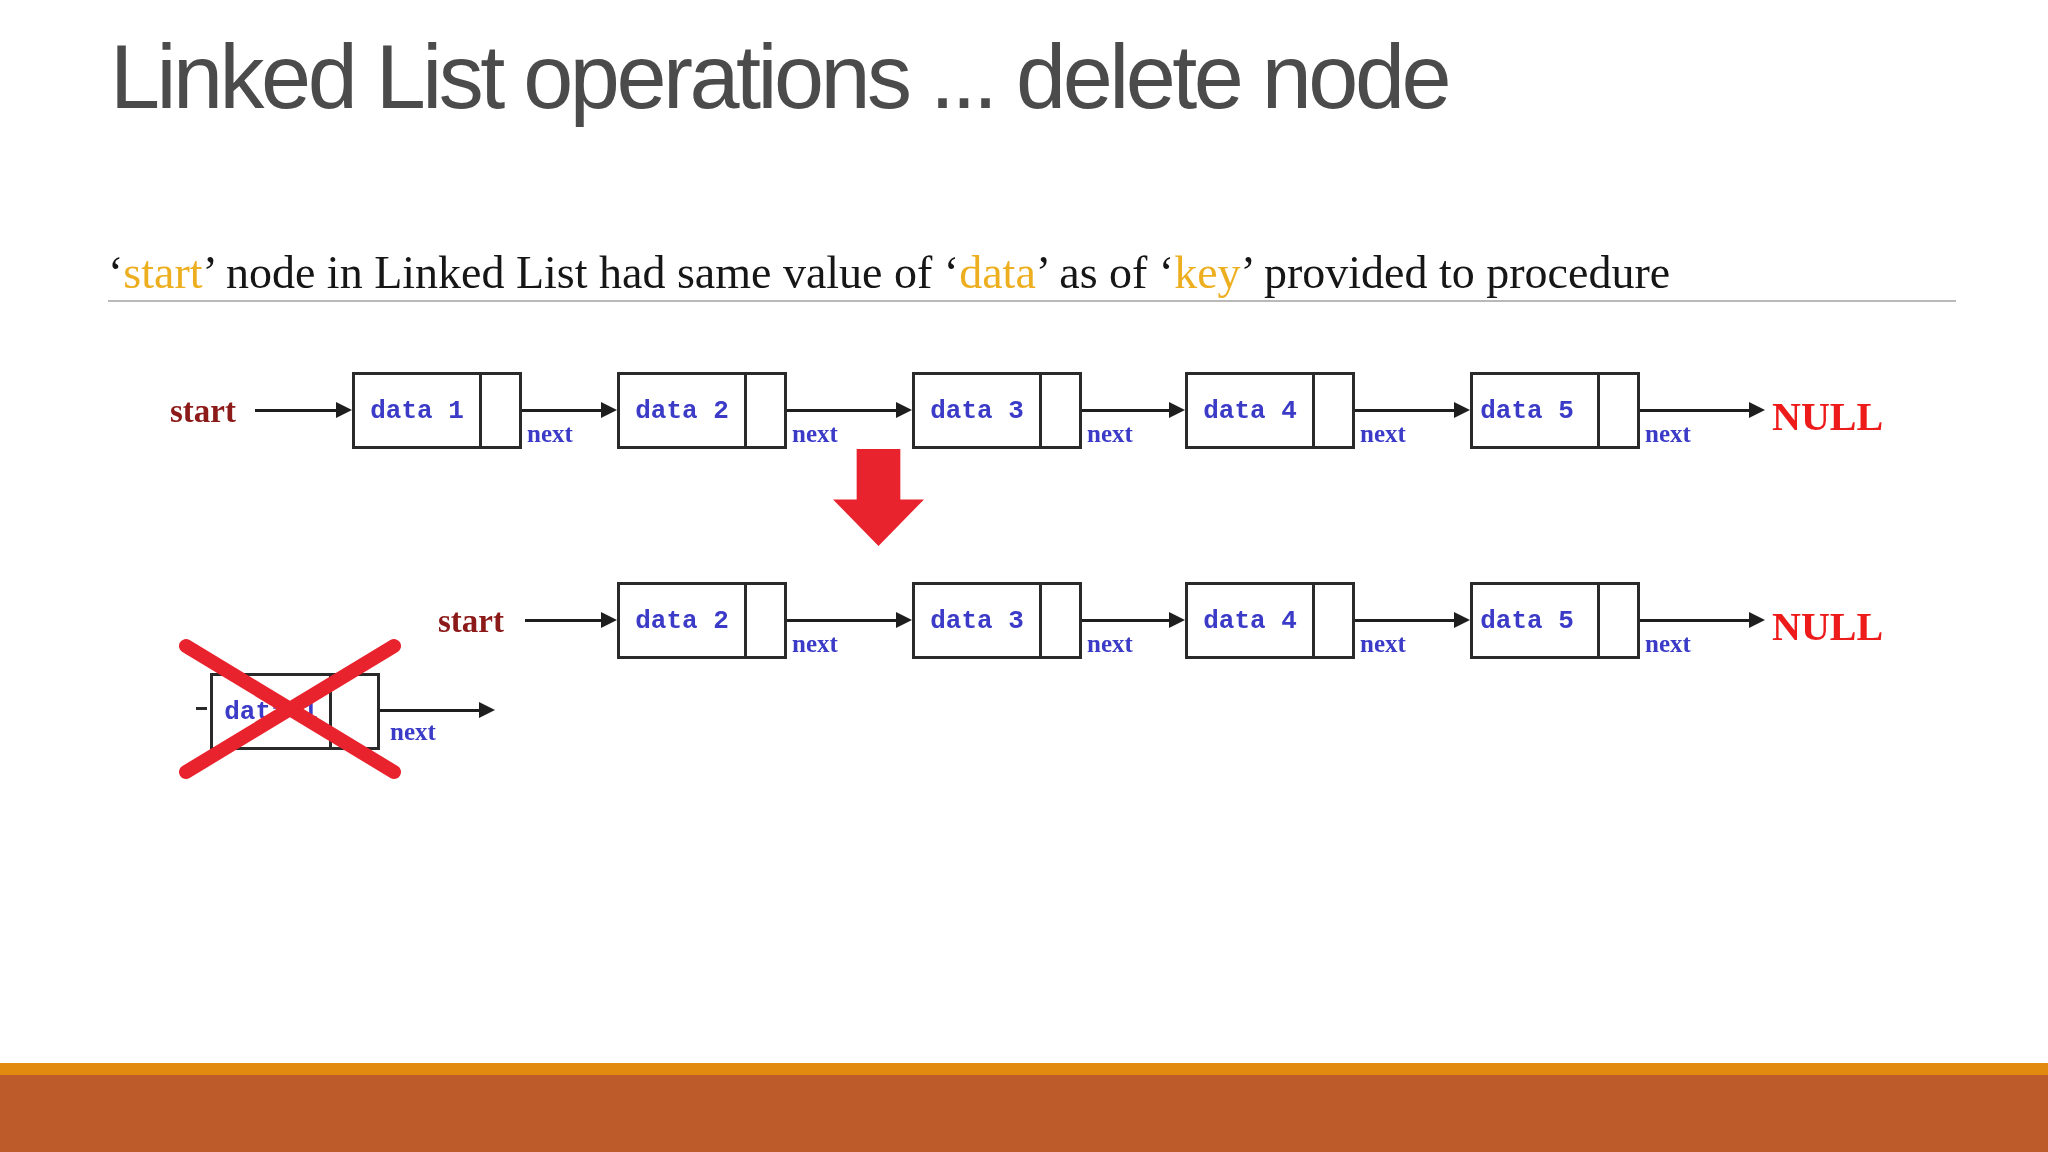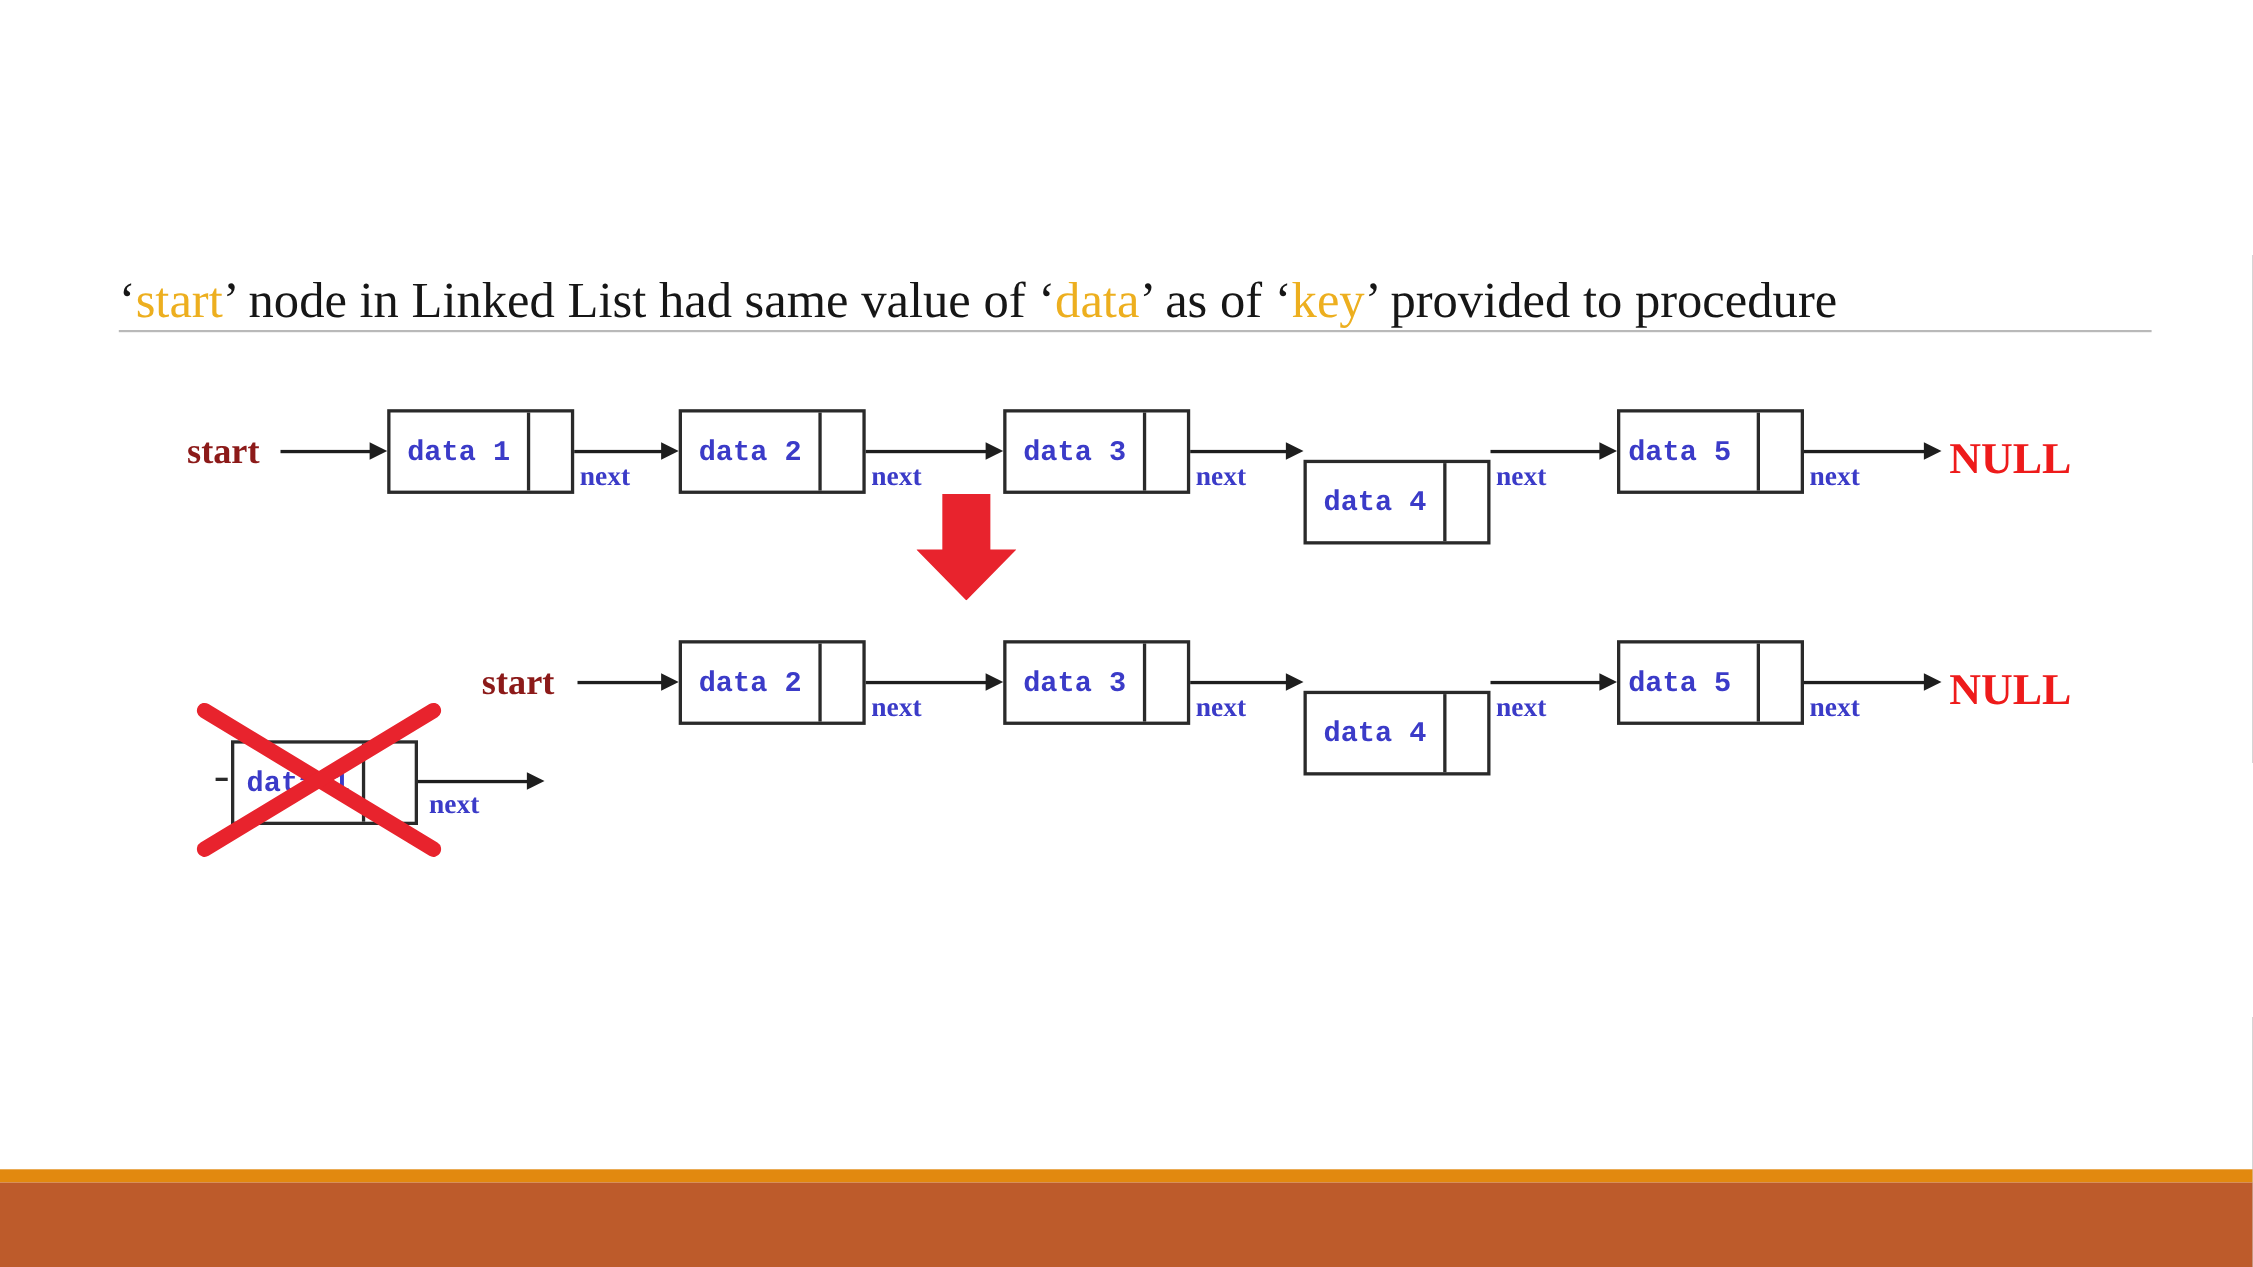--- a/index.html
+++ b/index.html
@@ -24,21 +24,21 @@
   .node{
     position:absolute;width:170px;height:77px;border:3px solid #2a2a2a;
     box-sizing:border-box;display:flex;background:#fff;
   }
   .ndata{
     flex:1;display:flex;align-items:center;justify-content:center;
     font-weight:bold;font-size:26px;color:var(--node-text,#3B3BC8);white-space:nowrap;font-family:Liberation Mono, monospace;
   }
   .nptr{width:37px;border-left:3px solid #2a2a2a;}
   .r1{top:372px;} .r2{top:582px;}
-  .c1{left:352px;} .c2{left:617px;} .c3{left:912px;} .c4{left:1185px;margin-top:46px;} .c5{left:1470px;gap:16px;}
+  .c1{left:352px;} .c2{left:617px;} .c3{left:912px;} .c4{left:1185px;} .c5{left:1470px;gap:16px;}
   .harrow{position:absolute;height:3px;background:#1e1e1e;}
   .harrow::after{
     content:'';position:absolute;right:-15px;top:-7px;width:0;height:0;
     border-left:16px solid #1e1e1e;border-top:8.5px solid transparent;border-bottom:8.5px solid transparent;
   }
   .ptrlab{
     position:absolute;font-weight:bold;font-size:33px;
     color:var(--pointer-text,#8C1A19);white-space:nowrap;
   }
   .nextlab{
@@ -57,20 +57,21 @@
   .xsvg{position:absolute;left:172px;top:634px;}
   .stub{position:absolute;left:196px;top:707px;width:11px;height:3px;background:#2a2a2a;}
   .footer-stripe{position:absolute;left:0;top:1063px;width:2048px;height:12px;background:var(--footer-stripe,#E2890F);}
   .footer-bar{position:absolute;left:0;top:1075px;width:2048px;height:77px;background:var(--footer-bar,#BD5B2B);}
 </style>
 </head>
 <body>
 
 <div class="slide">
 
+  <div class="title">Linked List operations ... delete node</div>
 
   <div class="sentence s1"><span>‘</span><span class="hl">start</span><span>’ node in Linked List had same value of ‘</span><span class="hl">data</span><span>’ as of ‘</span><span class="hl">key</span><span>’ provided to procedure</span></div>
 
   <div class="ptrlab" style="left:170px;top:393px;">start</div>
   <div class="harrow" style="left:255px;top:409px;width:82px;"></div>
 
   <div class="node r1 c1">
     <span class="ndata">data 1</span>
       <span class="nptr"></span>
   </div>

